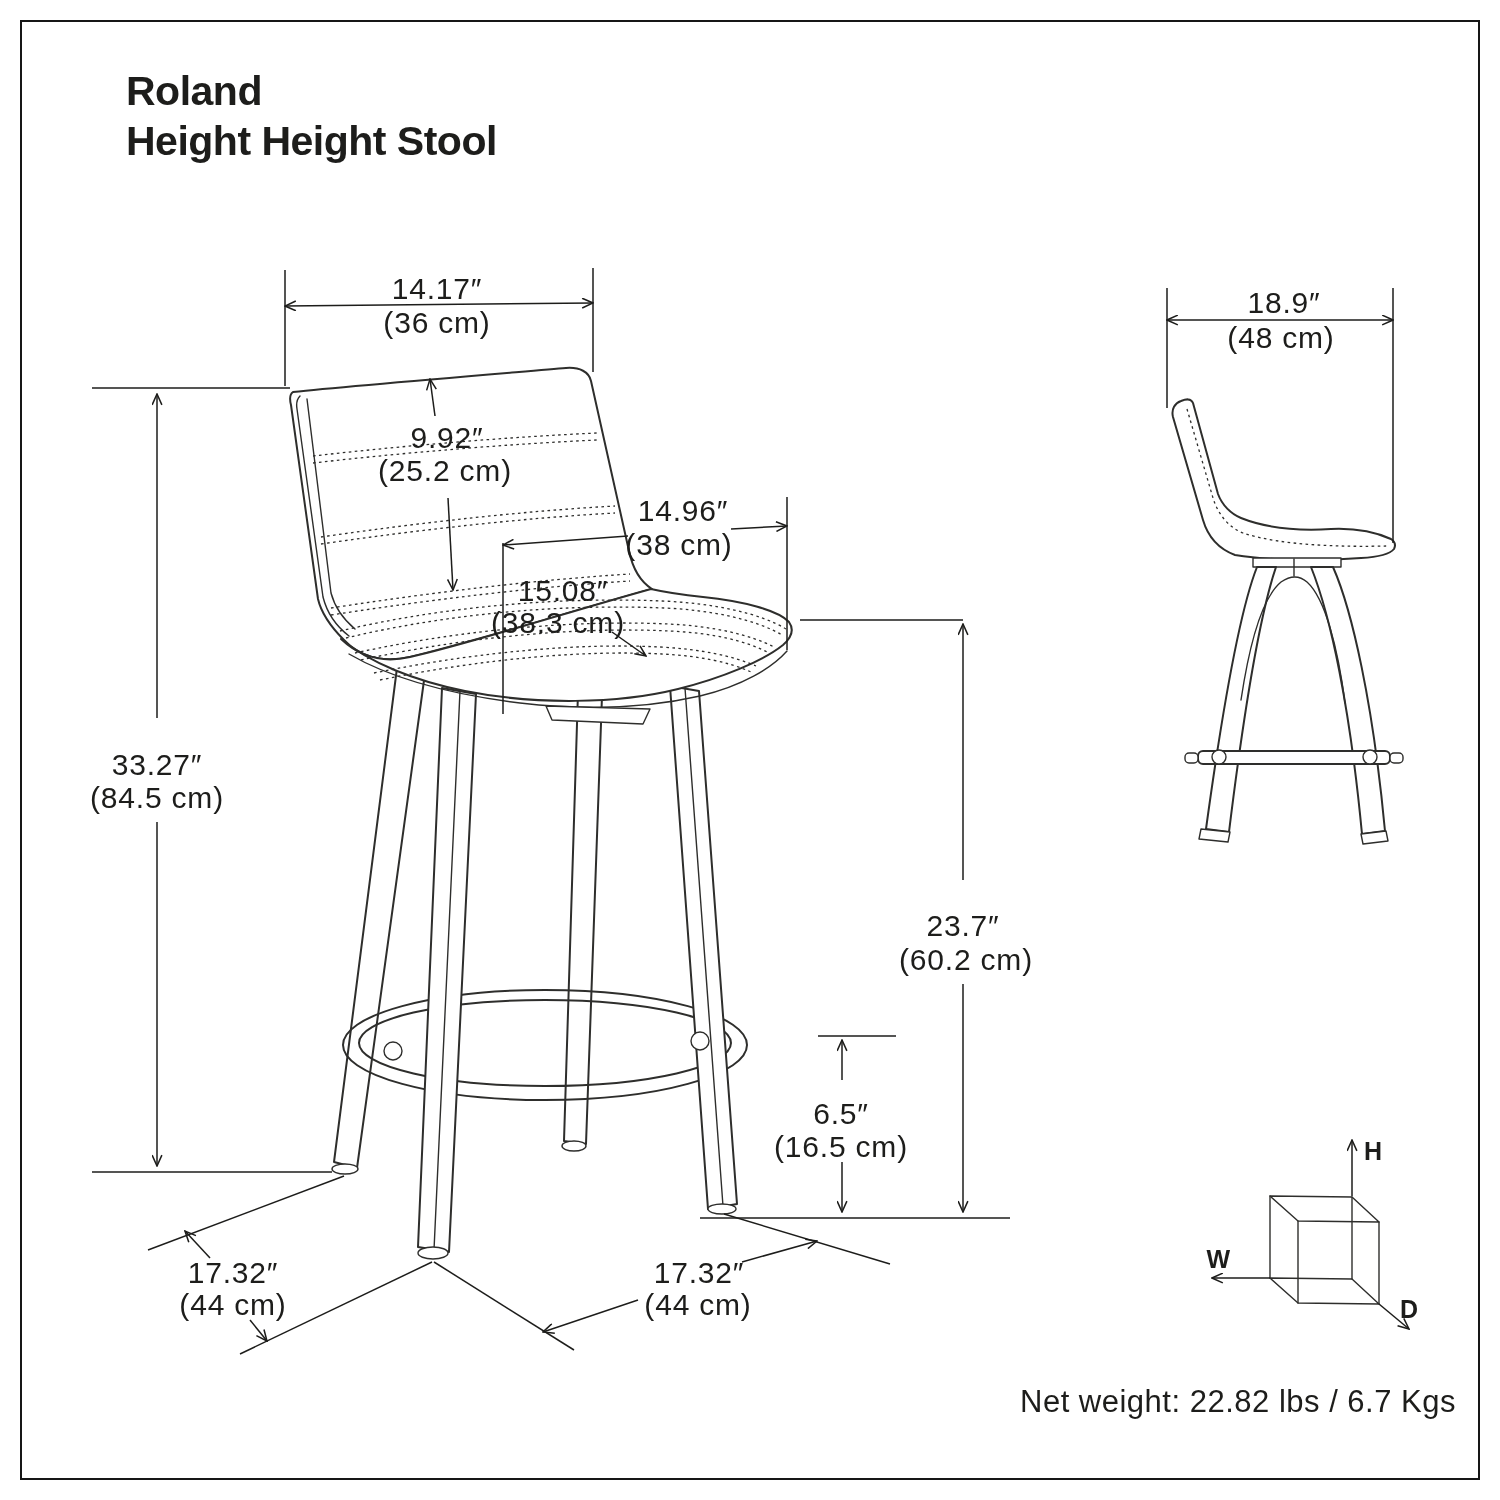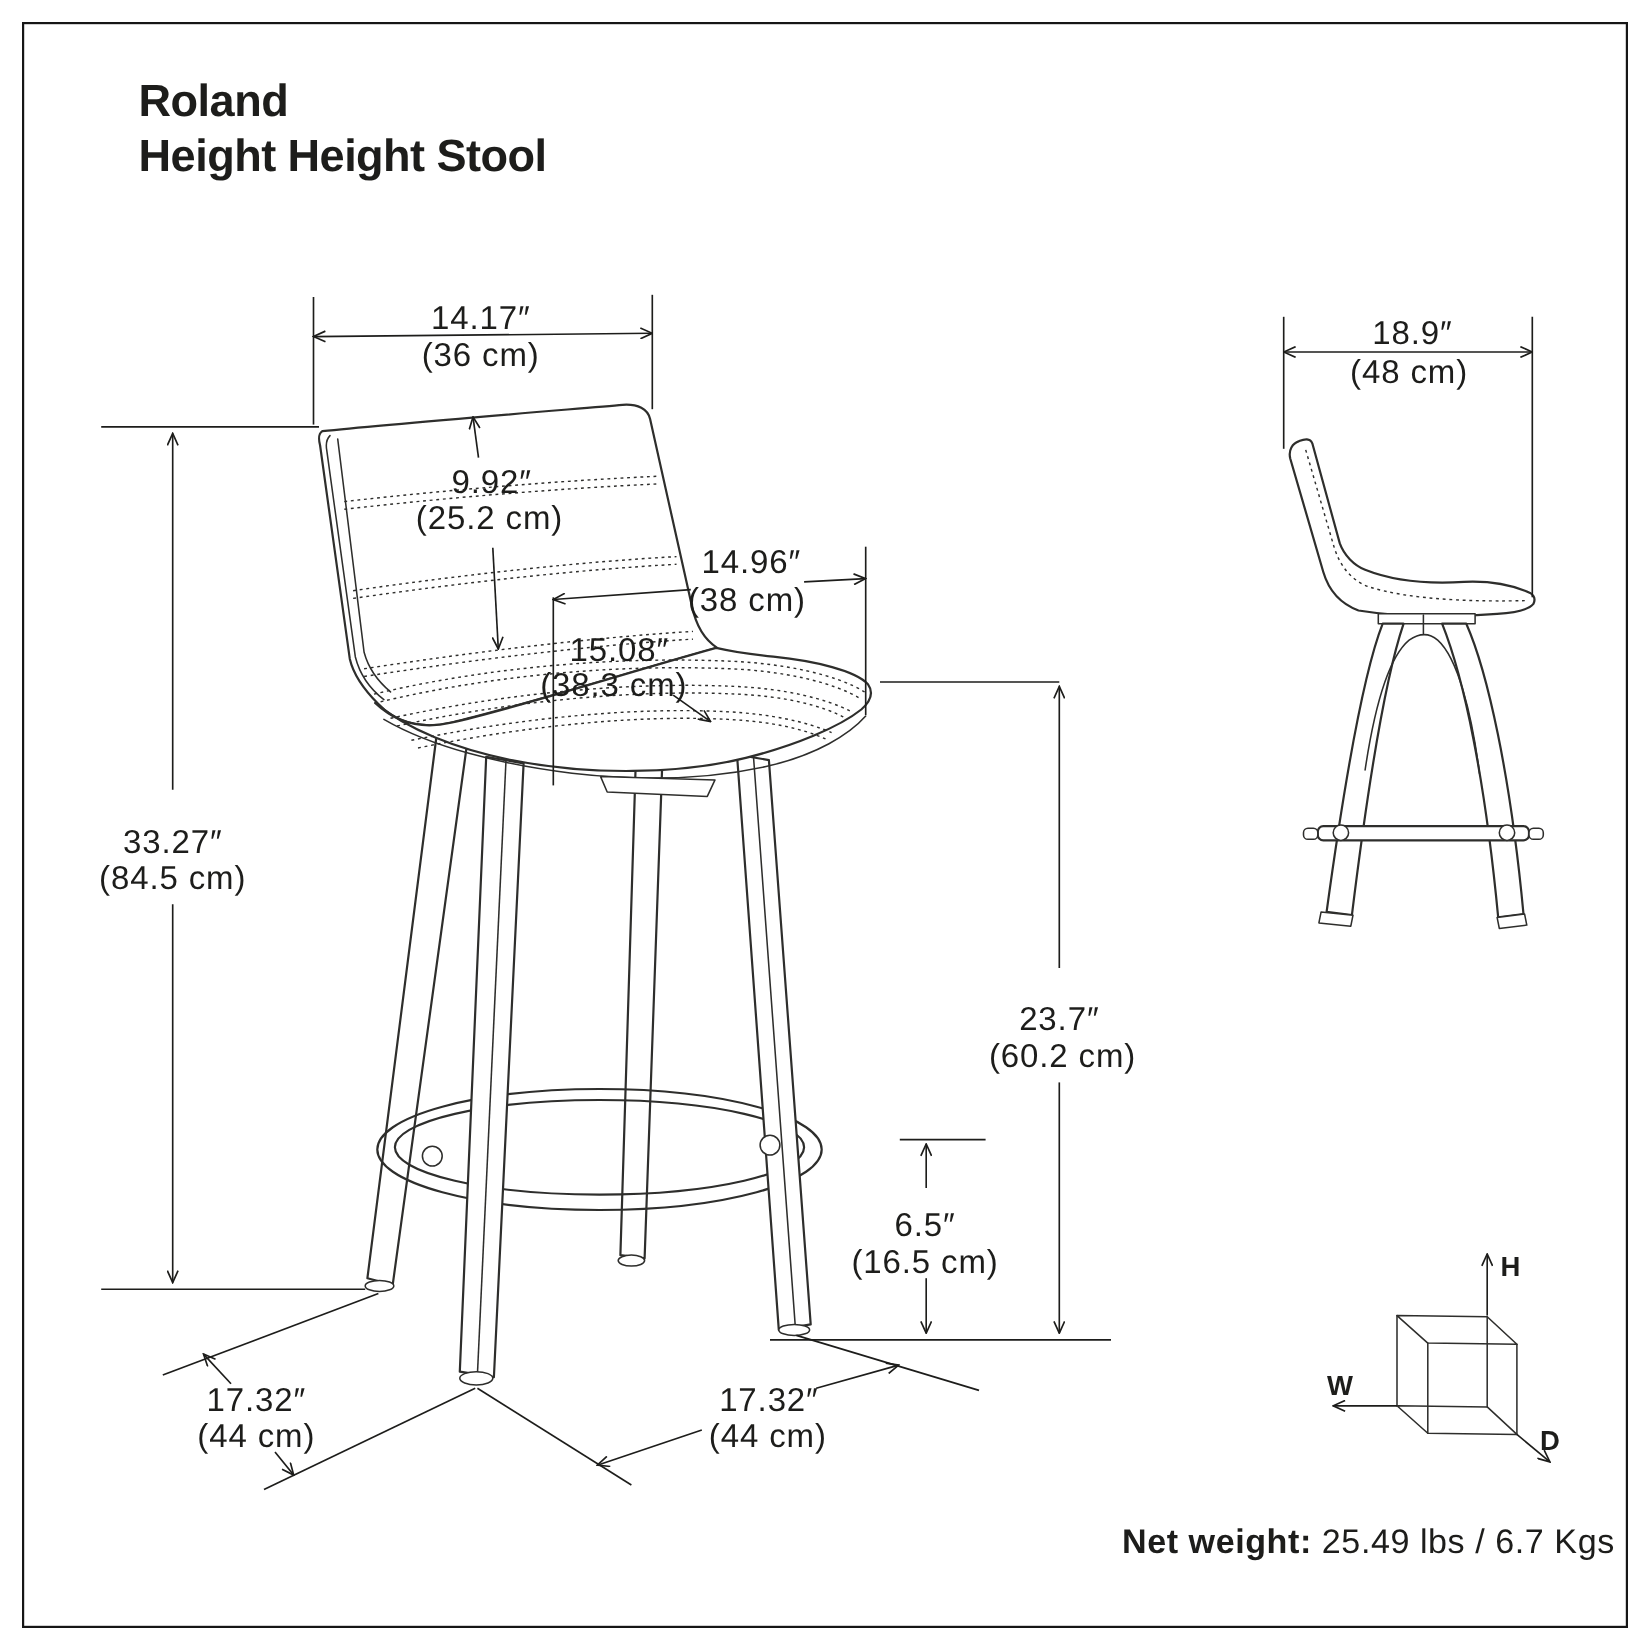--- a/index.html
+++ b/index.html
@@ -2,21 +2,21 @@
 <html style="--ink: #1d1d1b; --line: #2e2e2c; --bg: #ffffff;"><head>
 <meta charset="utf-8">
 <style>
   :root{ --ink:#1d1d1b; --line:#2e2e2c; --bg:#ffffff; }
   html,body{margin:0;padding:0;background:var(--bg);}
   body{width:1500px;height:1500px;font-family:"Liberation Sans",sans-serif;}
   .canvas{position:relative;width:1500px;height:1500px;background:var(--bg);overflow:hidden;}
   .page-border{position:absolute;left:20px;top:20px;width:1456px;height:1456px;border:2px solid #161616;pointer-events:none;}
   .title{position:absolute;left:78px;top:66px;color:var(--ink);font-size:41px;font-weight:bold;line-height:1.22;letter-spacing:-0.5px;margin-left:48px;}
   .net{position:absolute;left:1020px;top:1384px;color:var(--ink);font-size:31px;letter-spacing:0.5px;}
-  .net .b{font-weight:bold;}
+  .net .b{font-weight:normal;}
   svg.draw{position:absolute;left:0;top:0;}
   
   .outline{stroke:var(--line);stroke-width:2;fill:none;stroke-linecap:round;stroke-linejoin:round;}
   .solid{stroke:var(--line);stroke-width:2;fill:var(--bg);stroke-linecap:round;stroke-linejoin:round;}
   .thin{stroke-width:1.4;}
   .stitch{stroke:var(--line);stroke-width:1.3;fill:none;stroke-dasharray:2.6 3.4;}
   .dim{stroke:var(--ink);stroke-width:1.5;fill:none;}
   .mk{stroke:var(--ink);stroke-width:1.4;fill:none;}
   text.dl{font-family:"Liberation Sans",sans-serif;font-size:30px;fill:var(--ink);letter-spacing:0.8px;}
   text.ax{font-family:"Liberation Sans",sans-serif;font-size:25px;font-weight:bold;fill:var(--ink);}
@@ -206,15 +206,15 @@
       <path class="dim" d="M1270,1278 H1212" marker-end="url(#arr)"></path>
       <path class="dim" d="M1379,1304 L1409,1329" marker-end="url(#arr)"></path>
       <text class="ax" x="1364" y="1160" text-anchor="start">H</text>
       <text class="ax" x="1230" y="1268" text-anchor="end">W</text>
       <text class="ax" x="1400" y="1318" text-anchor="start">D</text>
     </g>
   </svg>
 
   <div class="net">
     <span class="b">Net weight:</span>
-    <span>25.49 lbs / 6.7 Kgs</span>
+    <span>22.82 lbs / 6.7 Kgs</span>
   </div>
 </div>
 
 </body></html>

